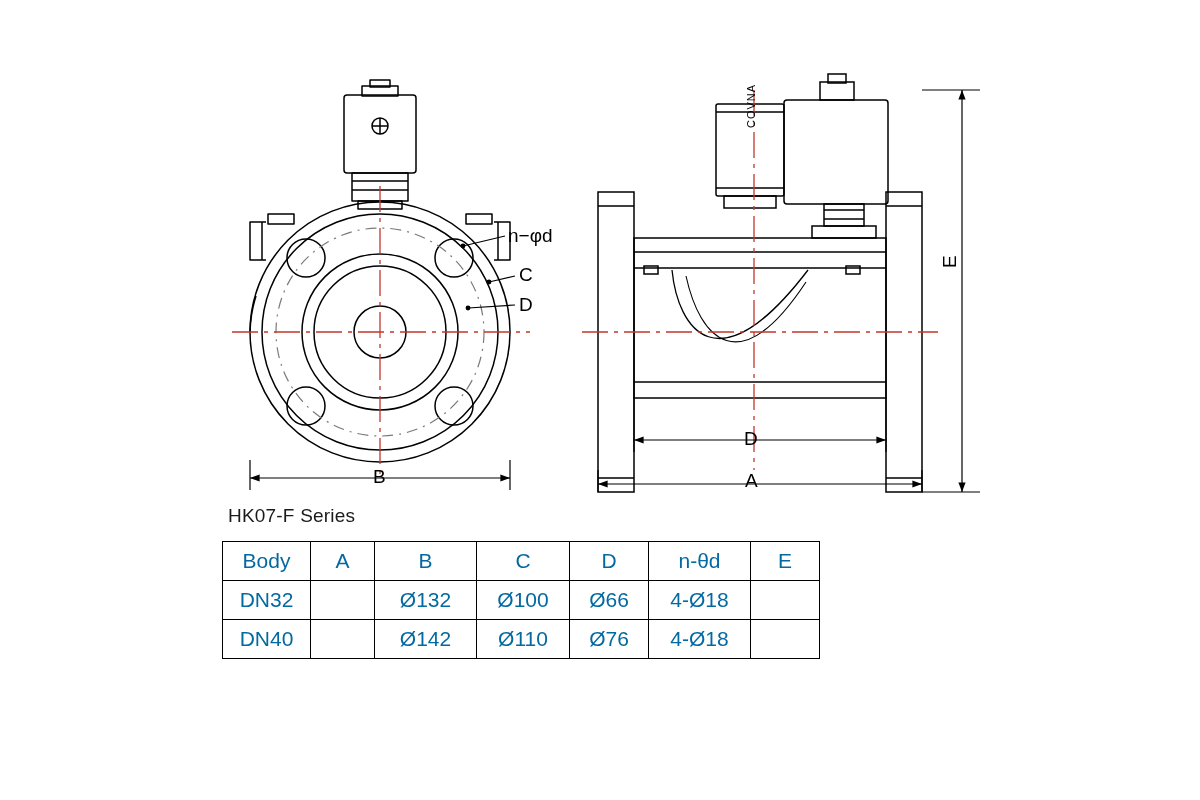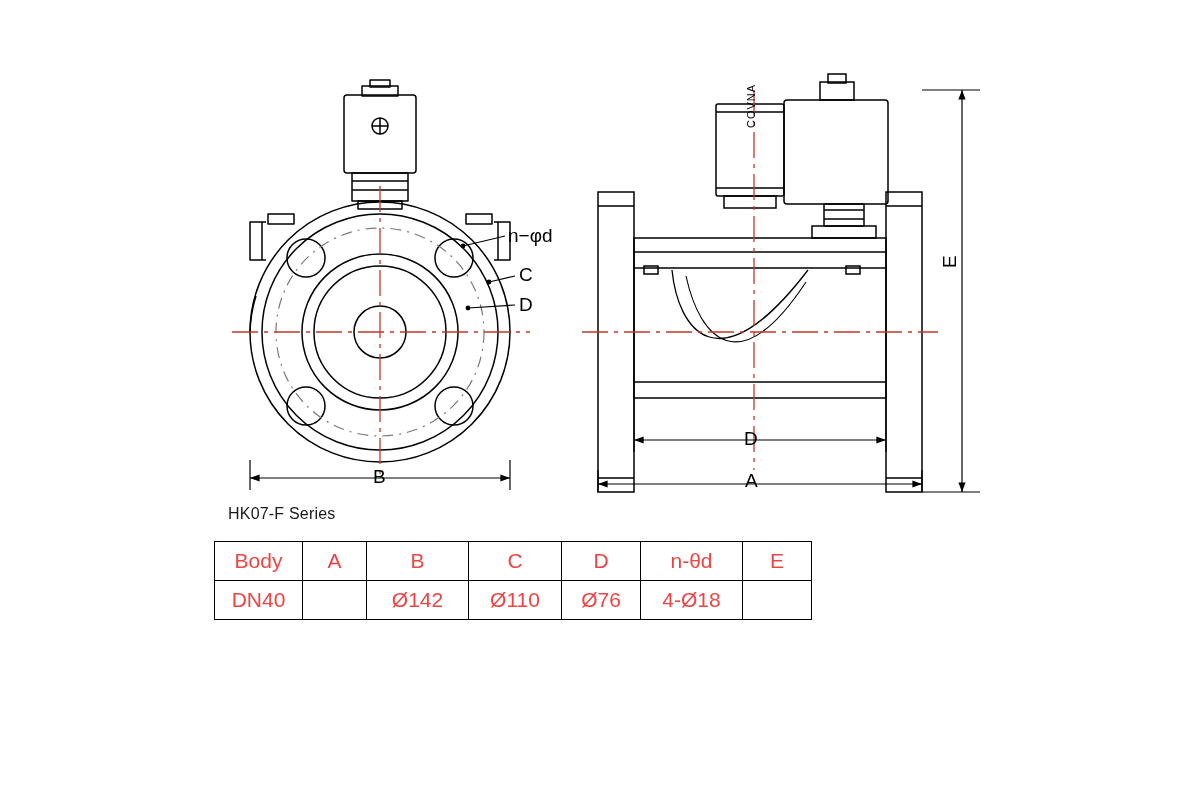--- a/index.html
+++ b/index.html
@@ -24,32 +24,32 @@
   svg.drawing {
     position: absolute;
     left: 0; top: 0;
     width: 1200px;
     height: 800px;
   }
   .series-title {
     position: absolute;
     left: 228px;
     top: 505px;
-    font-size: 16px;
+    font-size: 19px;
     letter-spacing: 0.2px;
     color: #1a1a1a;
     white-space: nowrap;
   }
   table.spec {
     position: absolute;
-    left: 214px;
+    left: 222px;
     top: 541px;
     border-collapse: collapse;
     font-size: 21px;
-    color: #ef4444;
+    color: #0369a1;
   }
   table.spec td, table.spec th {
     border: 1.6px solid #000000;
     text-align: center;
     font-weight: normal;
     padding: 0;
     height: 38px;
     line-height: 38px;
   }
   table.spec th { font-weight: normal; }
@@ -225,20 +225,29 @@
         <th class="col-a">A</th>
         <th class="col-b">B</th>
         <th class="col-c">C</th>
         <th class="col-d">D</th>
         <th class="col-nd">n-θd</th>
         <th class="col-e">E</th>
       </tr>
     </thead>
     <tbody>
       <tr>
+        <td>DN32</td>
+        <td></td>
+        <td>Ø132</td>
+        <td>Ø100</td>
+        <td>Ø66</td>
+        <td>4-Ø18</td>
+        <td></td>
+      </tr>
+      <tr>
         <td>DN40</td>
         <td></td>
         <td>Ø142</td>
         <td>Ø110</td>
         <td>Ø76</td>
         <td>4-Ø18</td>
         <td></td>
       </tr>
     </tbody>
   </table>

